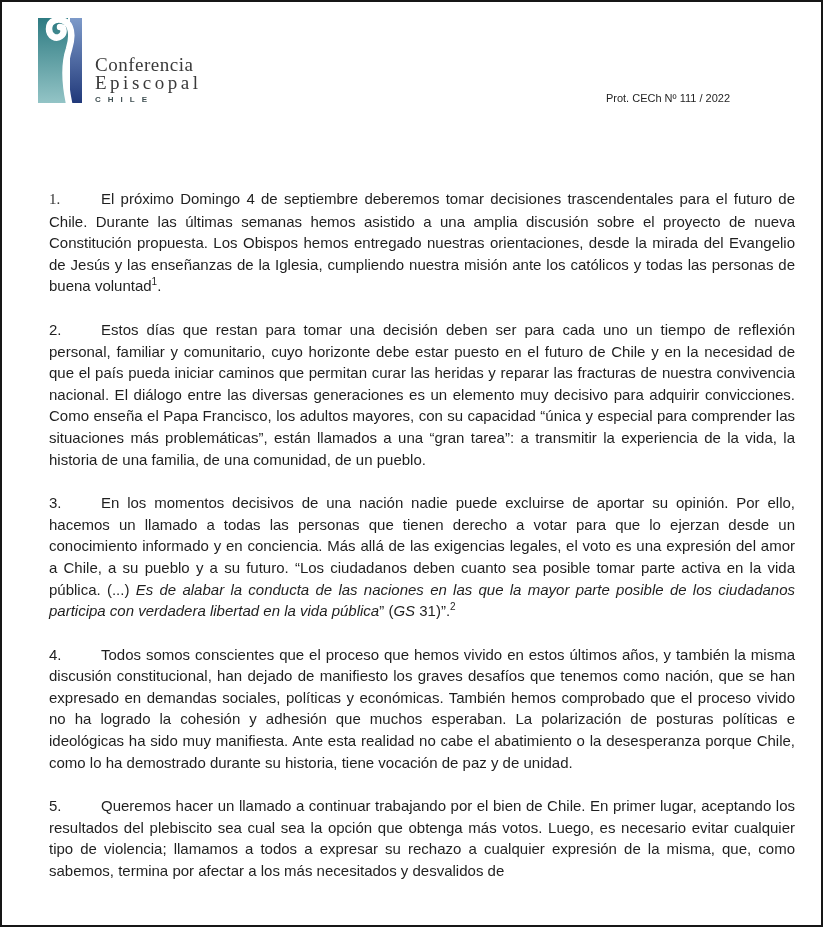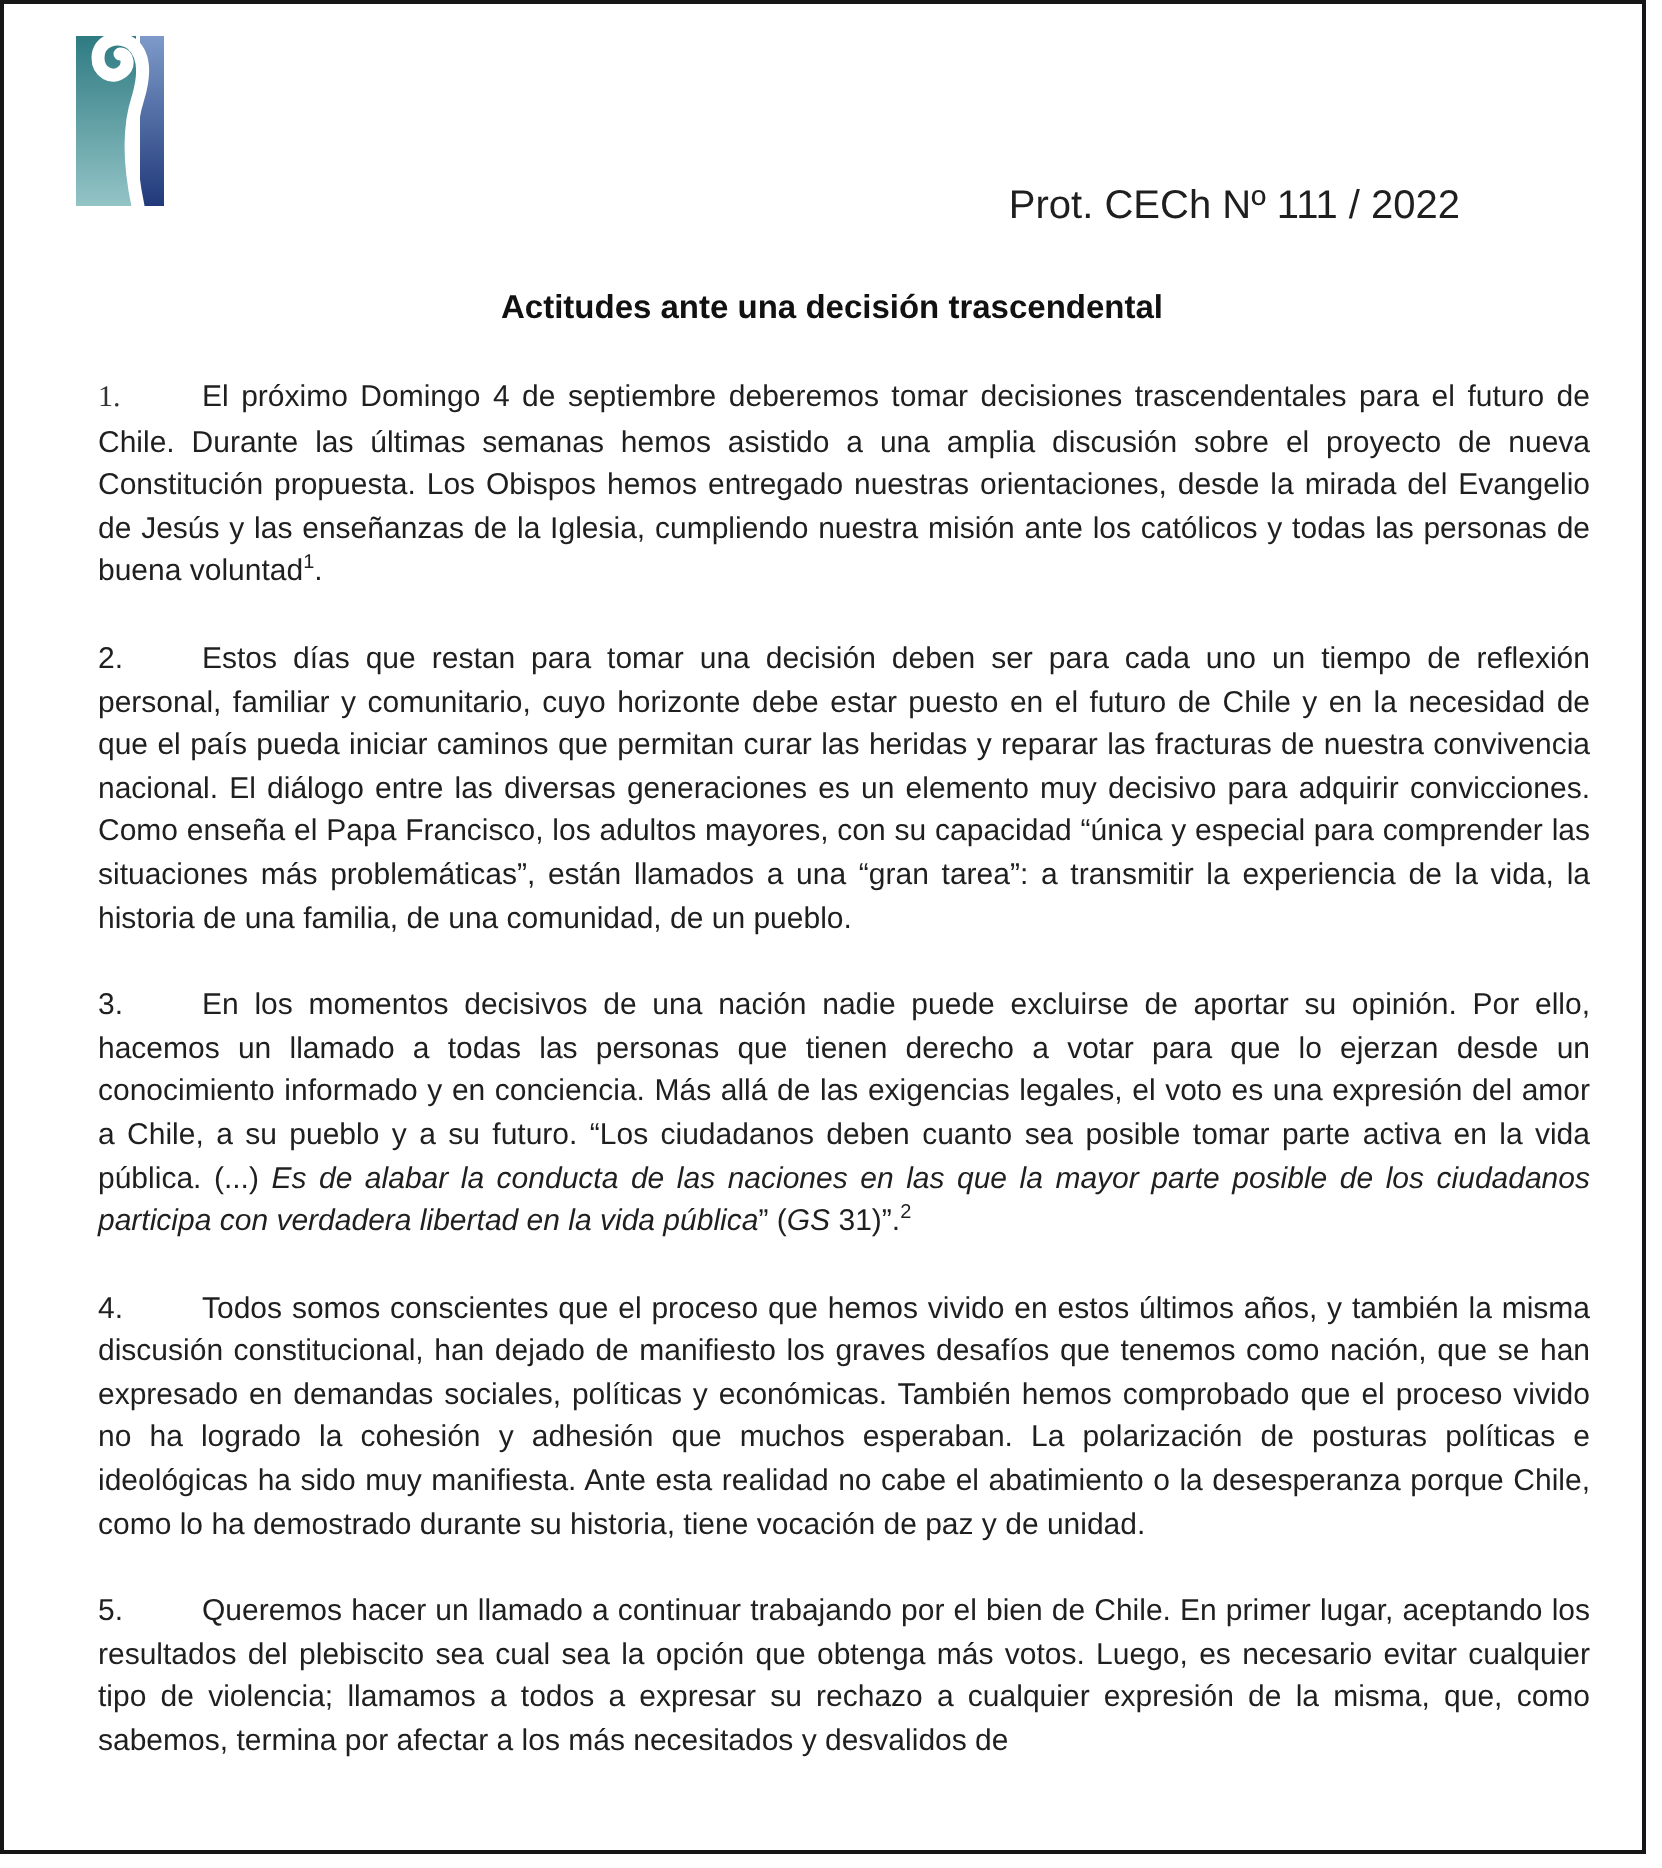--- a/index.html
+++ b/index.html
@@ -29,21 +29,21 @@
     color:#3a3a3a;
   }
   .logo-text .l1{font-size:19px;line-height:18px;letter-spacing:0.5px;}
   .logo-text .l2{font-size:19px;line-height:18px;letter-spacing:3.5px;}
   .logo-text .l3{
     font-family:"Liberation Sans","DejaVu Sans",sans-serif;
     margin-top:3px;font-size:8px;font-weight:bold;letter-spacing:7px;color:#3f4f52;
   }
   .prot{
     position:absolute;top:92px;right:101px;
-    font-size:20px;color:#1f1f1f;
+    font-size:11px;color:#1f1f1f;
   }
   
   .doc-title{
     position:absolute;top:145px;left:37px;right:36px;
     margin:0;text-align:center;
     font-size:16.5px;font-weight:bold;color:#111;
   }
   
   .doc-body{
     position:absolute;top:188px;left:37px;right:36px;margin-left:12px;
@@ -80,25 +80,29 @@
         </linearGradient>
         <linearGradient id="blueGrad" x1="0" y1="0" x2="0" y2="1">
           <stop offset="0" stop-color="#7d9ac9"></stop>
           <stop offset="1" stop-color="#21397a"></stop>
         </linearGradient>
       </defs>
       <rect x="0" y="4" width="30" height="85" fill="url(#tealGrad)"></rect>
       <rect x="32" y="4" width="12" height="85" fill="url(#blueGrad)"></rect>
       <path d="M 31 89 C 27 70 26 50 31 35 C 34 25 35 14 28 8 C 21 3 11 6 11 15 C 11 22 18 26 23 22 C 27 19 26 13 22 13" fill="none" stroke="#ffffff" stroke-width="6.5" stroke-linecap="round"></path>
     </svg>
+    <div class="logo-text">
+      <div class="l1">Conferencia</div>
+      <div class="l2">Episcopal</div>
+      <div class="l3">CHILE</div>
+    </div>
   </div>
 
   <div class="prot">Prot. CECh Nº 111 / 2022</div>
 
-  <h1 class="doc-title">Actitudes ante una decisión trascendental</h1>
 
   <div class="doc-body">
       <p class="para"><span class="pnum serif">1.</span><span>El próximo Domingo 4 de septiembre deberemos tomar decisiones trascendentales para el futuro de Chile. Durante las últimas semanas hemos asistido a una amplia discusión sobre el proyecto de nueva Constitución propuesta. Los Obispos hemos entregado nuestras orientaciones, desde la mirada del Evangelio de Jesús y las enseñanzas de la Iglesia, cumpliendo nuestra misión ante los católicos y todas las personas de buena voluntad</span><sup>1</sup><span>.</span></p>
       <p class="para"><span class="pnum">2.</span><span>Estos días que restan para tomar una decisión deben ser para cada uno un tiempo de reflexión personal, familiar y comunitario, cuyo horizonte debe estar puesto en el futuro de Chile y en la necesidad de que el país pueda iniciar caminos que permitan curar las heridas y reparar las fracturas de nuestra convivencia nacional. El diálogo entre las diversas generaciones es un elemento muy decisivo para adquirir convicciones. Como enseña el Papa Francisco, los adultos mayores, con su capacidad “única y especial para comprender las situaciones más problemáticas”, están llamados a una “gran tarea”: a transmitir la experiencia de la vida, la historia de una familia, de una comunidad, de un pueblo.</span></p>
       <p class="para"><span class="pnum">3.</span><span>En los momentos decisivos de una nación nadie puede excluirse de aportar su opinión. Por ello, hacemos un llamado a todas las personas que tienen derecho a votar para que lo ejerzan desde un conocimiento informado y en conciencia. Más allá de las exigencias legales, el voto es una expresión del amor a Chile, a su pueblo y a su futuro. “Los ciudadanos deben cuanto sea posible tomar parte activa en la vida pública. (...) </span><em>Es de alabar la conducta de las naciones en las que la mayor parte posible de los ciudadanos participa con verdadera libertad en la vida pública</em><span>” (</span><em>GS</em><span> 31)”.</span><sup>2</sup></p>
       <p class="para"><span class="pnum">4.</span><span>Todos somos conscientes que el proceso que hemos vivido en estos últimos años, y también la misma discusión constitucional, han dejado de manifiesto los graves desafíos que tenemos como nación, que se han expresado en demandas sociales, políticas y económicas. También hemos comprobado que el proceso vivido no ha logrado la cohesión y adhesión que muchos esperaban. La polarización de posturas políticas e ideológicas ha sido muy manifiesta. Ante esta realidad no cabe el abatimiento o la desesperanza porque Chile, como lo ha demostrado durante su historia, tiene vocación de paz y de unidad.</span></p>
       <p class="para"><span class="pnum">5.</span><span>Queremos hacer un llamado a continuar trabajando por el bien de Chile. En primer lugar, aceptando los resultados del plebiscito sea cual sea la opción que obtenga más votos. Luego, es necesario evitar cualquier tipo de violencia; llamamos a todos a expresar su rechazo a cualquier expresión de la misma, que, como sabemos, termina por afectar a los más necesitados y desvalidos de</span></p>
     </div>
 
 </div>

